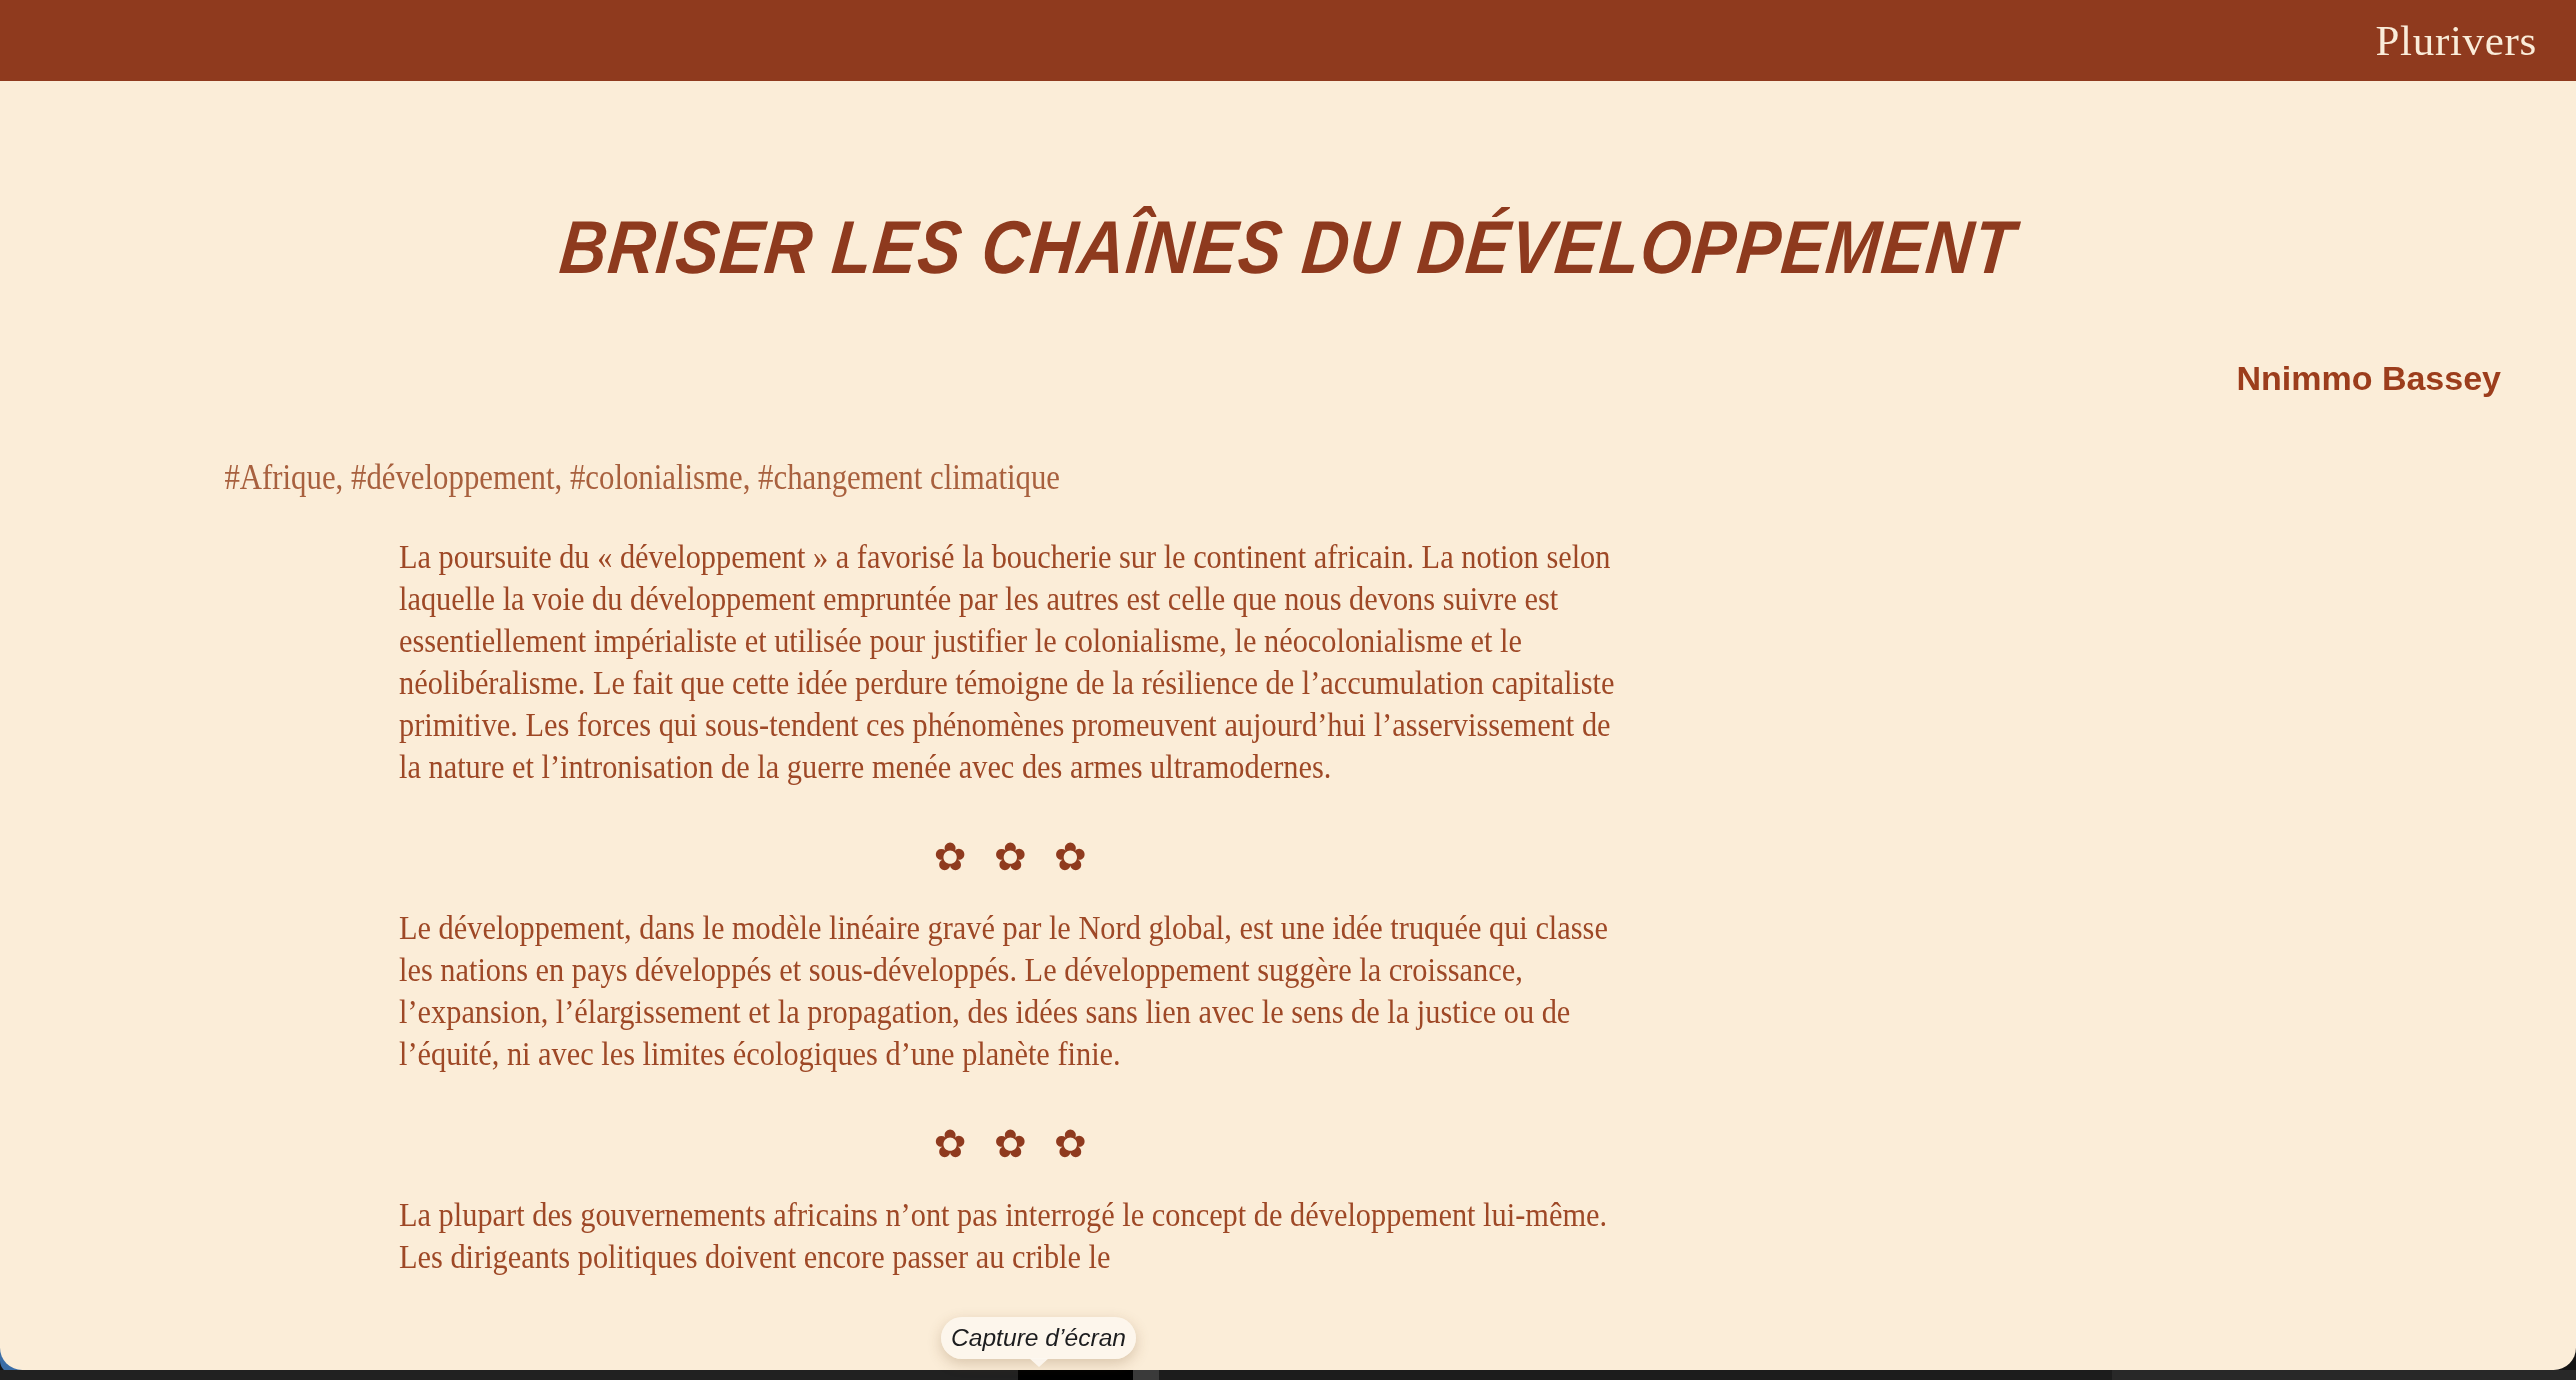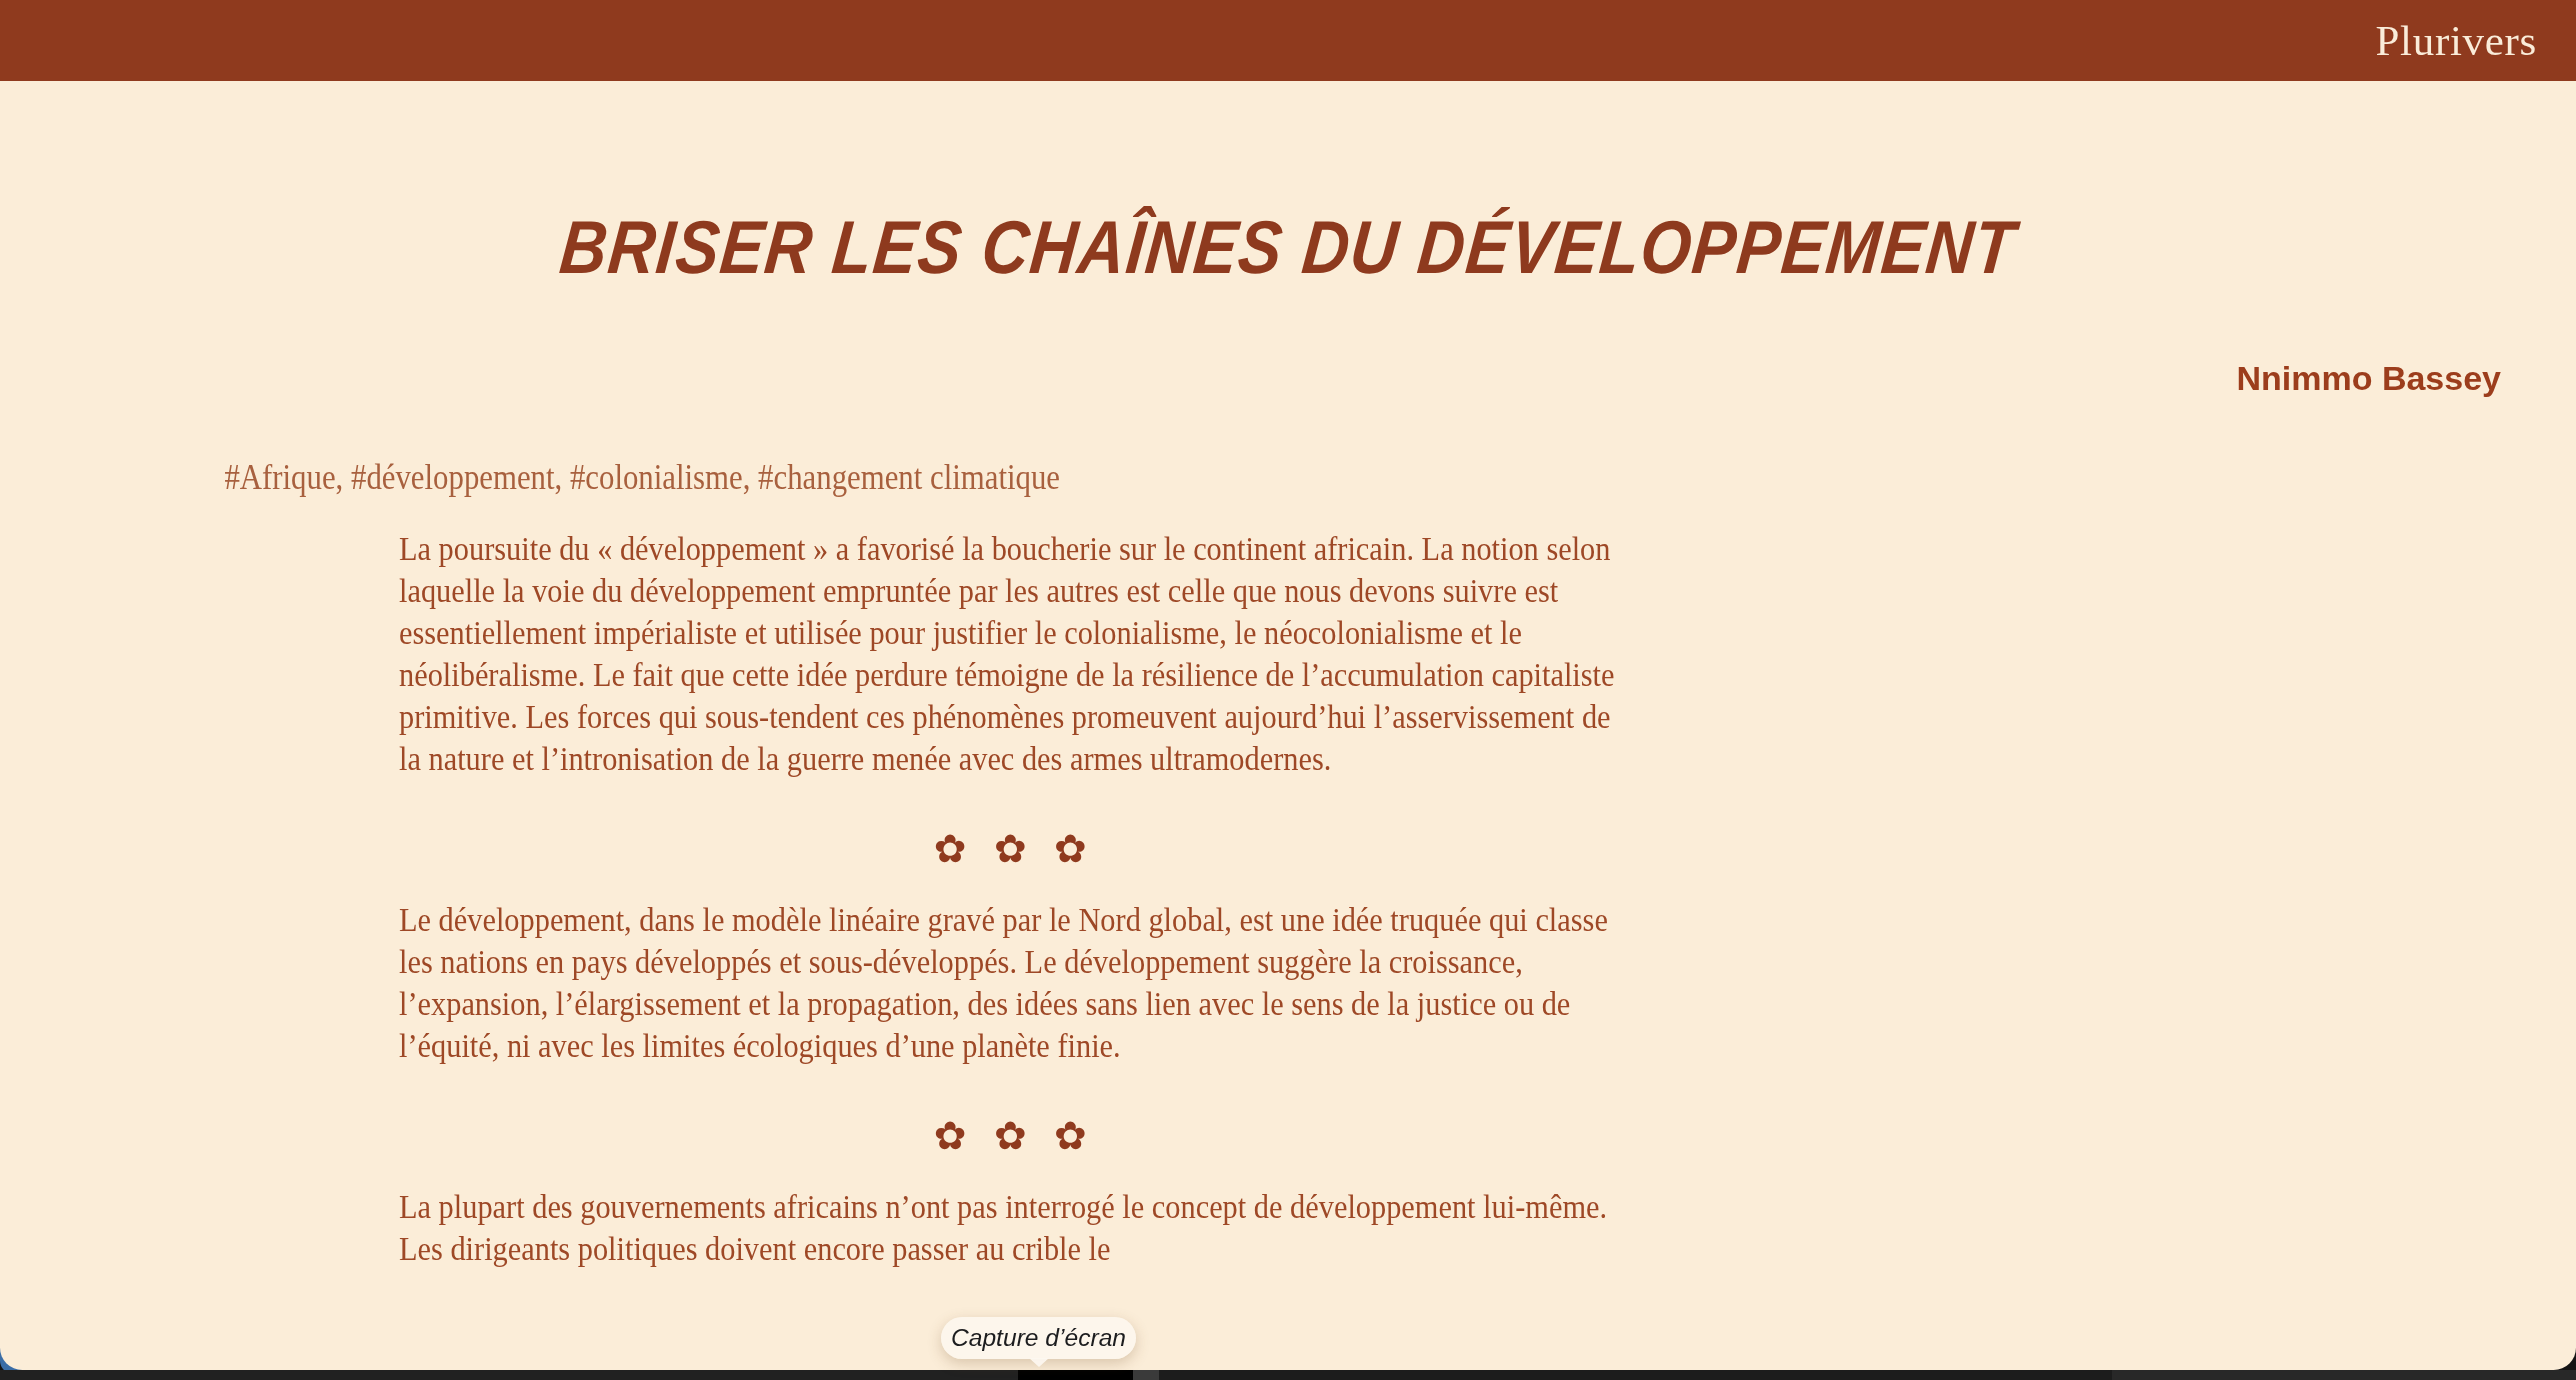--- a/index.html
+++ b/index.html
@@ -81,21 +81,21 @@
     font-family: "Liberation Serif", serif;
     font-size: 35px;
     color: #A8603E;
     transform: scaleX(0.88);
     transform-origin: left center;
     white-space: nowrap;
     cursor: pointer;
   }
 
   .body-col {
-    margin: 30px 0 0 399px;
+    margin: 38px 0 0 399px;
     width: 1334px;
     font-family: "Liberation Serif", serif;
     font-size: 33px;
     line-height: 42px;
     color: #9E4826;
   }
   .body-col p {
     transform: scaleX(0.92);
     transform-origin: left top;
   }

